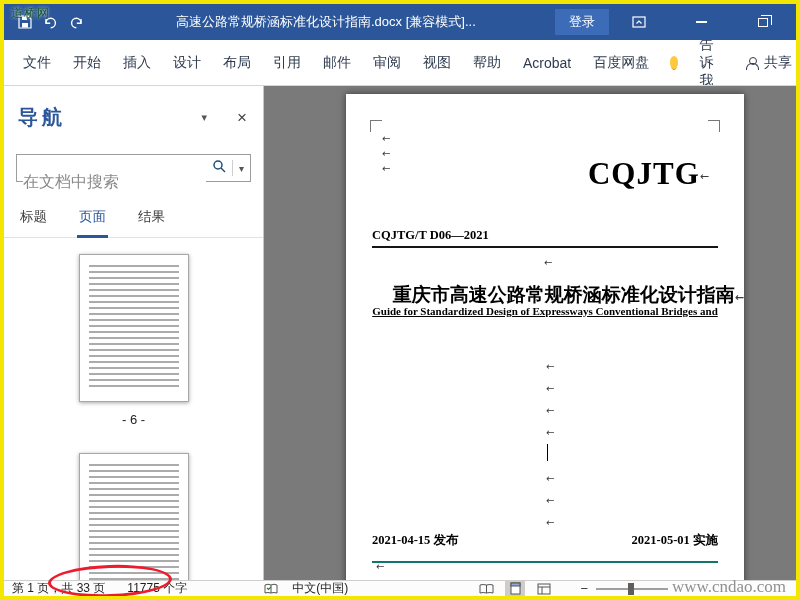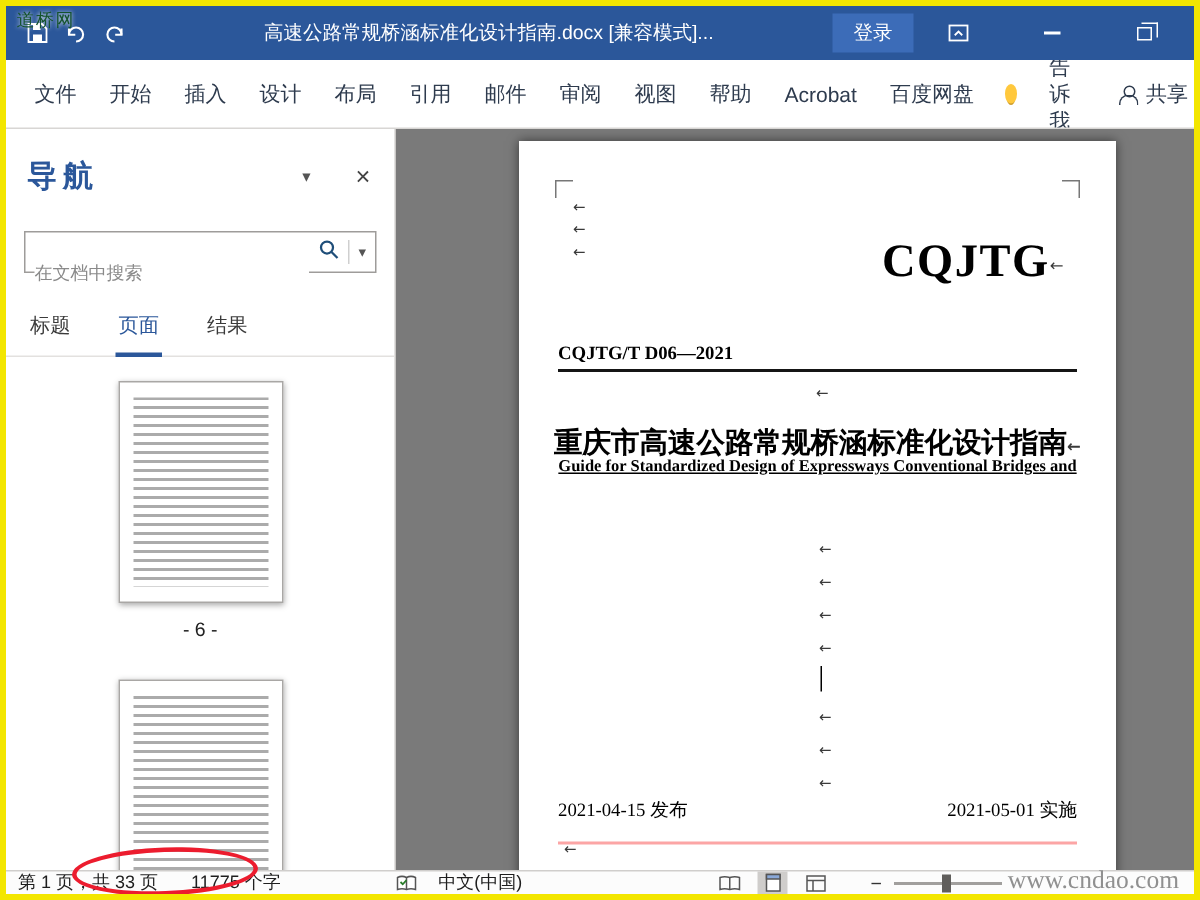--- a/index.html
+++ b/index.html
@@ -46,21 +46,21 @@
 
   
   .nav-pane { position:absolute; top:82px; left:0; width:260px; bottom:16px; background:#fff;
               border-right:1px solid #c8c6c4; overflow:hidden; }
   .nav-header { display:flex; align-items:center; padding:16px 14px 0 14px; height:46px; }
   .nav-title { color:#2b579a; font-size:20px; font-weight:600; letter-spacing:4px; }
   .nav-chevron { margin-left:auto; margin-right:30px; color:#555; font-size:11px; cursor:pointer; }
   .nav-close { color:#444; font-size:17px; line-height:1; cursor:pointer; margin-right:2px; }
   .nav-search { margin:22px 12px 0 12px; height:28px; border:1px solid #9e9c9a; display:flex;
                 align-items:center; padding:0 6px; gap:6px; background:#fff; }
-  .nav-search input { flex:1; border:none; outline:none; font-size:12px; color:#444;
+  .nav-search input { flex:1; border:none; outline:none; font-size:16px; color:#444;
                       font-family:Liberation Mono, monospace; min-width:0;margin-top:29px; }
   .nav-search input::placeholder { color:#8a8a8a; }
   .search-divider { width:1px; height:16px; background:#cfcfcf; }
   .search-chevron { color:#555; font-size:10px; cursor:pointer; }
   .nav-tabs { display:flex; gap:28px; margin:20px 0 0 0; padding:0 14px;
               border-bottom:1px solid #e3e1df; font-size:13.5px; color:#3b3b3b; }
   .nav-tab { padding:6px 2px 9px 2px; cursor:pointer; }
   .nav-tab.active { color:#2b579a; border-bottom:3px solid #2b579a; margin-bottom:-1px; }
   .thumbs { padding-top:16px; display:flex; flex-direction:column; align-items:center; }
   .thumb { width:110px; height:148px; background:#fff; border:1px solid #a9a7a5;
@@ -81,30 +81,30 @@
   .mark { position:absolute; color:#3a3a3a; font-size:10px; line-height:1;
           font-family:"DejaVu Sans", sans-serif; }
   .logo { position:absolute; right:34px; top:62px; font-weight:bold; font-size:31px;
           letter-spacing:1px; color:#000; }
   .logo .mark-inline { font-size:11px; font-weight:normal; vertical-align:middle;
                        font-family:"DejaVu Sans", sans-serif; color:#3a3a3a; }
   .stdrow { position:absolute; left:26px; right:26px; top:134px; display:flex;
             justify-content:space-between; align-items:flex-end; border-bottom:2px solid #151515;
             padding-bottom:3px; font-weight:bold; font-size:12.5px; color:#000; }
   .stdrow .org { text-decoration:underline; }
-  .doc-title { position:absolute; left:0; right:0; top:188px; text-align:center; font-size:19px;
+  .doc-title { position:absolute; left:0; right:0; top:188px; text-align:right; font-size:19px;
                font-weight:bold; color:#000; font-family:"Liberation Sans", sans-serif;
                white-space:nowrap; }
   .en-sub { position:absolute; left:0; right:0; text-align:center; font-size:11px; font-weight:bold;
             color:#000; text-decoration:underline; }
   .en1 { top:211px; } .en2 { top:245px; }
   .cursor { position:absolute; left:201px; top:350px; width:1px; height:17px; background:#000; }
   .daterow { position:absolute; left:26px; right:26px; top:438px; display:flex;
-             justify-content:space-between; font-size:12.5px; font-weight:normal; color:#000;
-             border-bottom:2px solid #fca5a5; padding-bottom:12px; }
+             justify-content:space-between; font-size:12.5px; font-weight:bold; color:#000;
+             border-bottom:2px solid #0f766e; padding-bottom:12px; }
 
   
   .status-bar { position:absolute; left:0; right:0; bottom:0; height:16px; background:#fcfcfc;
                 border-top:1px solid #d0cecc; display:flex; align-items:center; font-size:12px;
                 color:#1e1e1e; padding:0 8px; white-space:nowrap; }
   .sb-item { cursor:pointer; display:flex; align-items:center; }
   .sb-pageinfo { margin-right:22px; }
   .sb-words { margin-right:77px; }
   .sb-proof { margin-right:14px; }
   .sb-lang { margin-right:0; }

